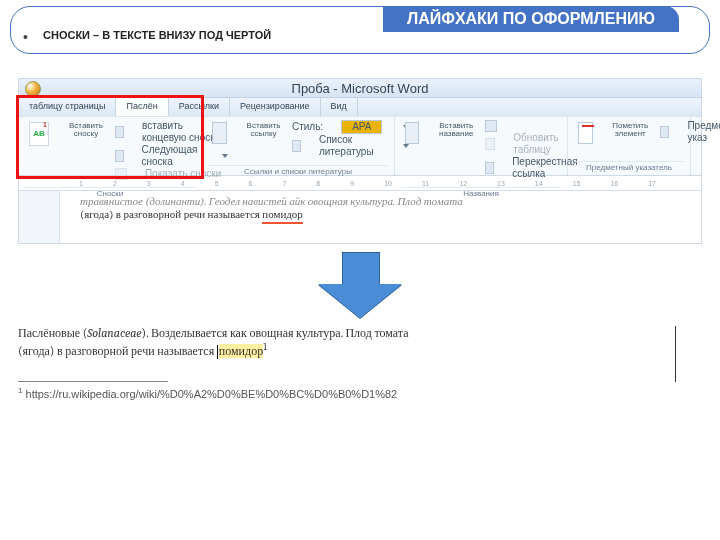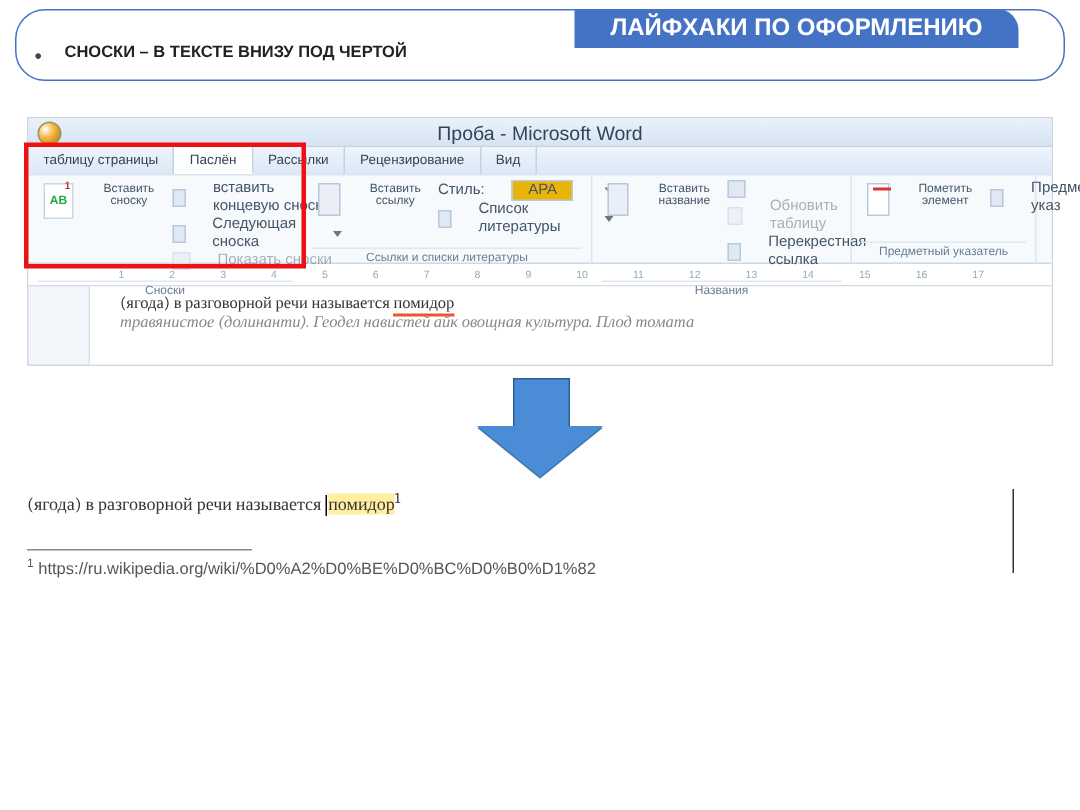--- a/index.html
+++ b/index.html
@@ -171,31 +171,32 @@
         <span>10</span>
         <span>11</span>
         <span>12</span>
         <span>13</span>
         <span>14</span>
         <span>15</span>
         <span>16</span>
         <span>17</span>
     </div>
     <div class="page">
+      <div class="txt ital">травянистое (долинанти). Геодел навистей айк овощная культура. Плод томата</div>
       <div class="txt"><span>(ягода) в разговорной речи называется </span><span class="und">помидор</span></div>
-      <div class="txt ital">травянистое (долинанти). Геодел навистей айк овощная культура. Плод томата</div>
     </div>
   </div>
   <div class="redbox" style="left:-2px;top:17px;width:182px;height:78px"></div>
 </div>
 
 <div class="arrow">
   <div class="shaft"></div>
     <div class="head"></div>
 </div>
 
 <div class="after" style="position:relative">
+  <div><span>Паслёновые (</span><i>Solanaceae</i><span>). Возделывается как овощная культура. Плод томата</span></div>
   <div><span>(ягода) в разговорной речи называется </span><span class="cursor"></span><span class="hl"><span>помидор</span></span><sup>1</sup></div>
   <div class="vline" style="top:0"></div>
 </div>
 
 <hr class="ftn-rule">
 <div class="ftn"><sup>1</sup> <span>https://ru.wikipedia.org/wiki/%D0%A2%D0%BE%D0%BC%D0%B0%D1%82</span></div>
 
 </body></html>

